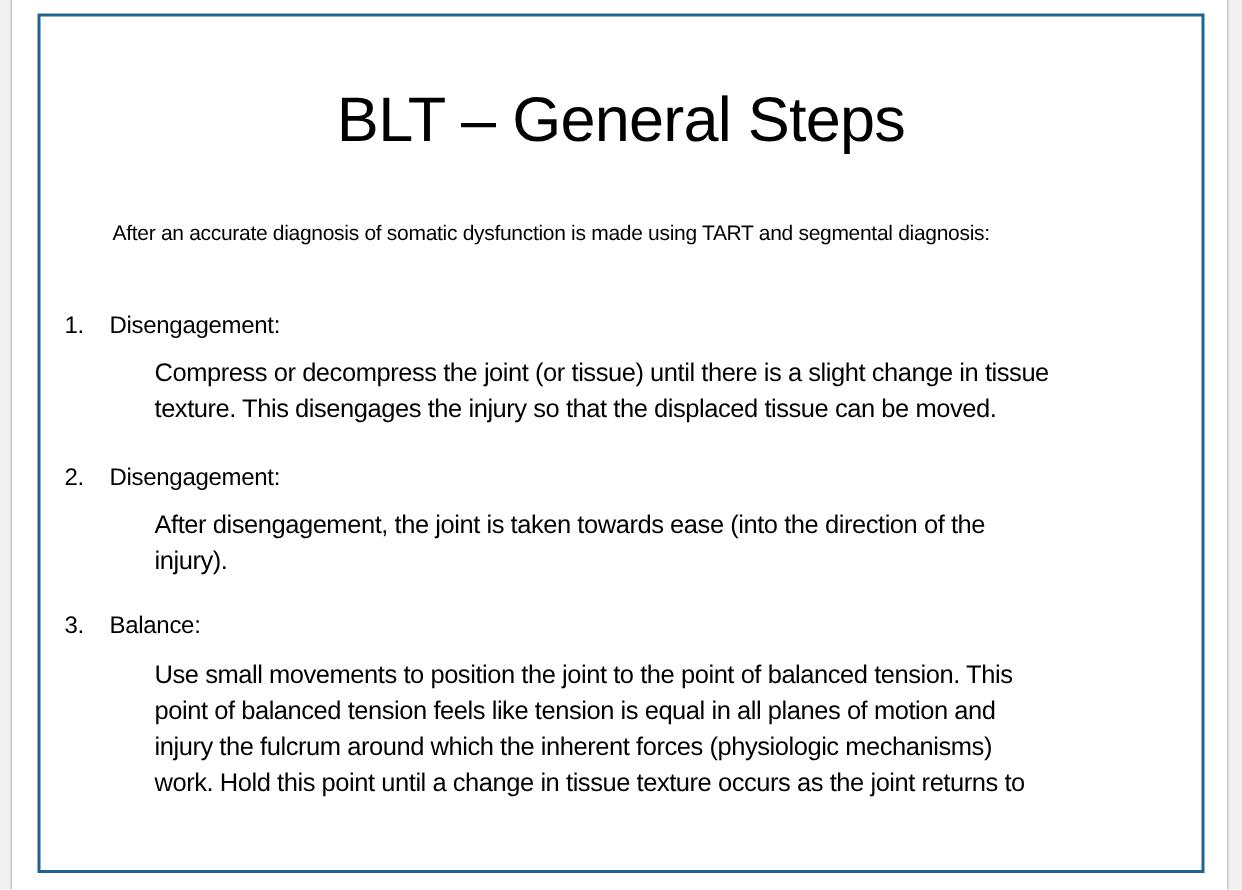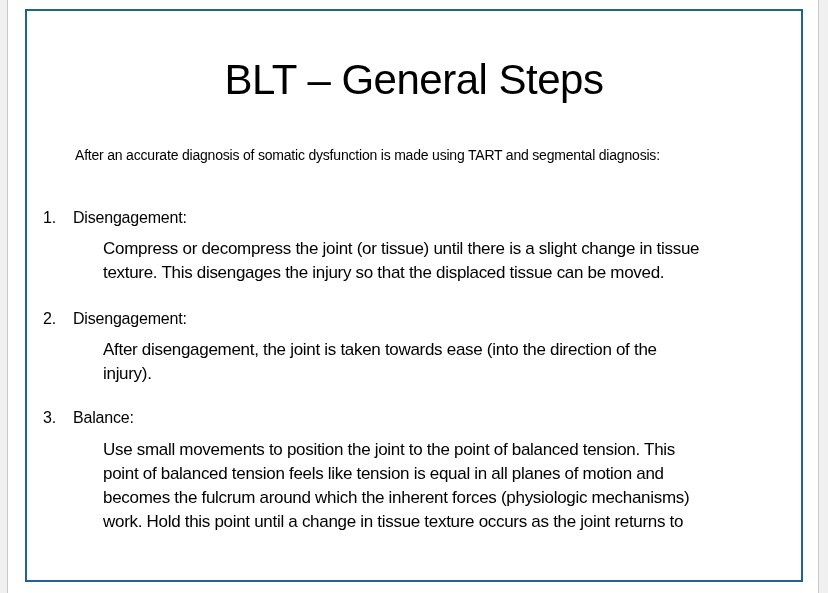--- a/index.html
+++ b/index.html
@@ -67,16 +67,16 @@
     <div>After disengagement, the joint is taken towards ease (into the direction of the</div>
     <div>injury).</div>
   </div>
 
   <div class="step-head" style="top:398px">
     <span class="num">3.</span><span>Balance:</span>
   </div>
   <div class="step-body" style="top:427px">
     <div>Use small movements to position the joint to the point of balanced tension.  This</div>
     <div>point of balanced tension feels like tension is equal in all planes of motion and</div>
-    <div>becomes the fulcrum around which the inherent forces (physiologic mechanisms)</div>
+    <div>injury the fulcrum around which the inherent forces (physiologic mechanisms)</div>
     <div>work.  Hold this point until a change in tissue texture occurs as the joint returns to</div>
   </div>
 </div>
 
 </body></html>

